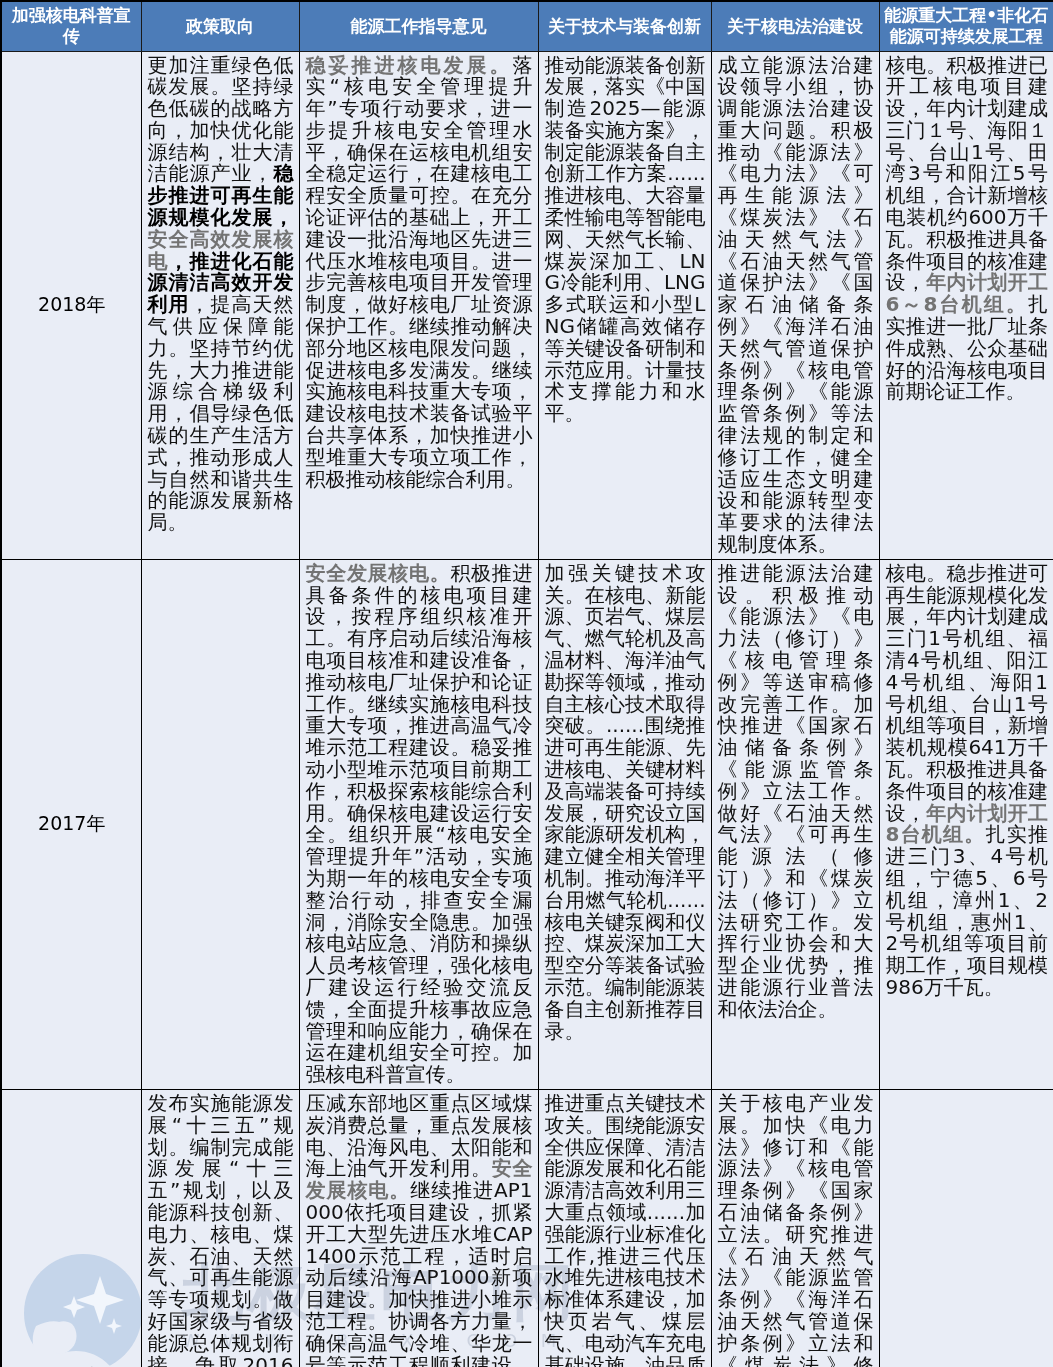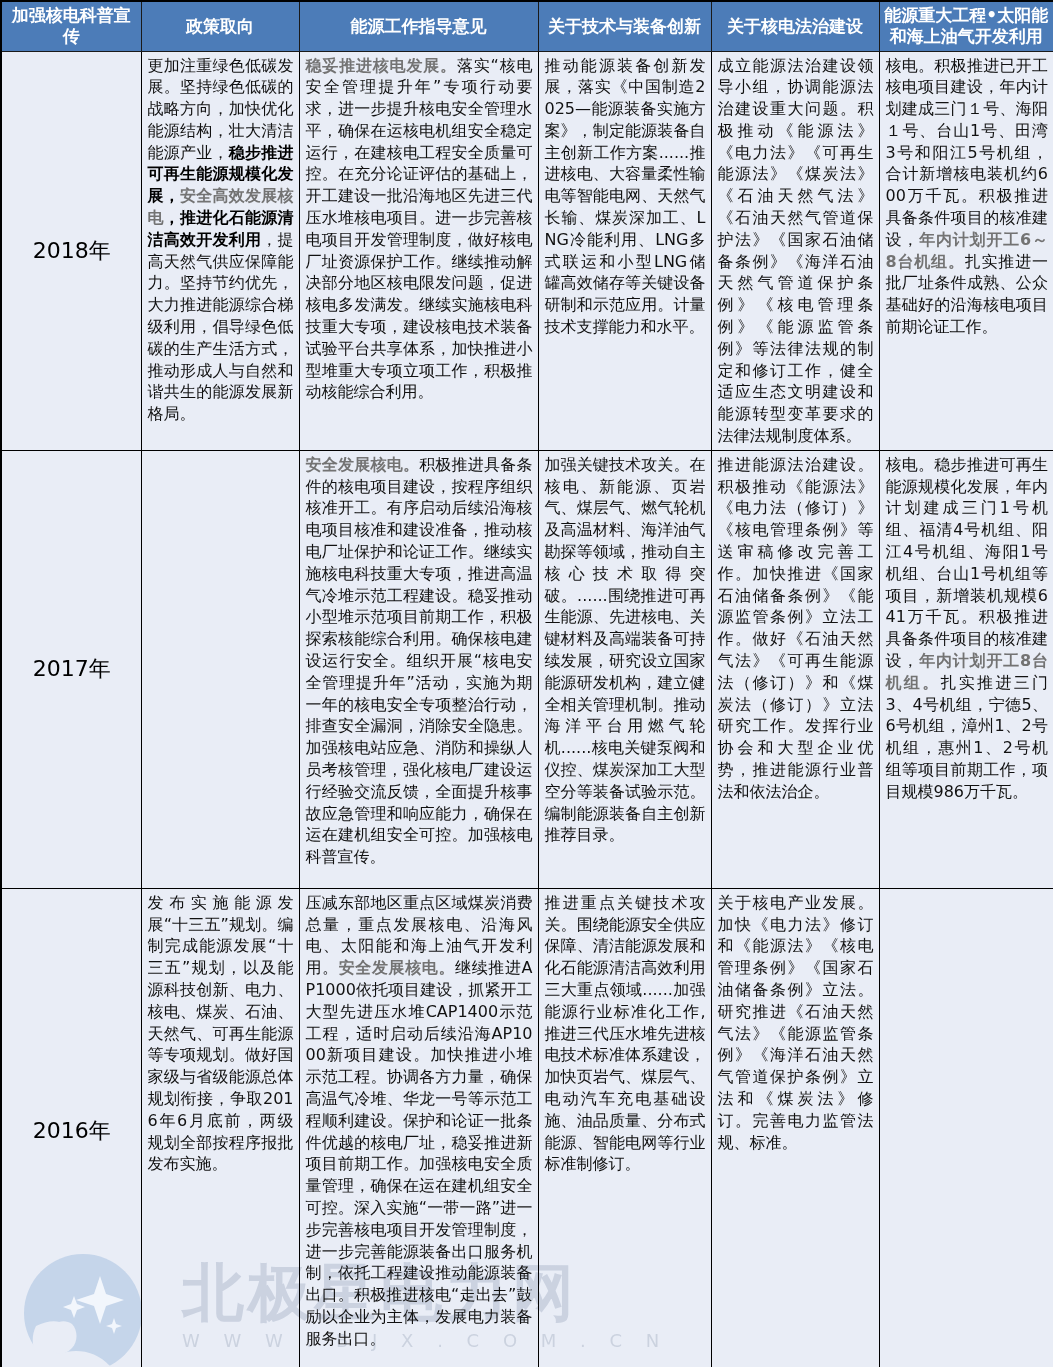--- a/index.html
+++ b/index.html
@@ -18,24 +18,24 @@
     white-space:nowrap; }
 
   table { position:relative; z-index:1; width:1053px; height:1367px; border-collapse:collapse;
     table-layout:fixed; border:2px solid #000; }
   col.c1{width:140px} col.c2{width:158px} col.c3{width:239px}
   col.c4{width:173px} col.c5{width:168px} col.c6{width:175px}
 
   th { background:#4c7cb8; color:#fff; font-size:17px; font-weight:bold; text-align:center;
     vertical-align:middle; border:1px solid #1a1a1a; height:50px; padding:2px 4px; line-height:1.25; }
   td { border:1px solid #000; vertical-align:top; background:transparent;
-    font-size:16px; line-height:21.8px; color:#111; padding:3px 5px 3px 6px;
+    font-size:20px; line-height:21.8px; color:#111; padding:3px 5px 3px 6px;
     text-align:justify; word-break:break-all; }
   tr.r2018 { height:393px; } tr.r2017 { height:438px; } tr.r2016 { height:486px; }
-  td.year { text-align:center; vertical-align:middle; font-size:22px; color:#000;
+  td.year { text-align:center; vertical-align:middle; font-size:19px; color:#000;
     word-break:keep-all; }
   .seg-n { font-weight:normal; color:#111; }
   .seg-b { font-weight:bold; color:#000; }
   .seg-r { font-weight:bold; color:#737373; }
 </style>
 </head>
 <body>
 
 <div class="page">
 
@@ -63,21 +63,21 @@
         <col class="c5">
         <col class="c6">
     </colgroup>
     <thead>
       <tr>
         <th>加强核电科普宣传</th>
         <th>政策取向</th>
         <th>能源工作指导意见</th>
         <th>关于技术与装备创新</th>
         <th>关于核电法治建设</th>
-        <th>能源重大工程•太阳能和海上油气开发利用</th>
+        <th>能源重大工程•非化石能源可持续发展工程</th>
       </tr>
     </thead>
     <tbody>
       <tr class="r2018">
         <td class="year">2018年</td>
         <td><span class="seg-n">更加注重绿色低碳发展。坚持绿色低碳的战略方向，加快优化能源结构，壮大清洁能源产业，</span><span class="seg-b">稳步推进可再生能源规模化发展，</span><span class="seg-r">安全高效发展核电</span><span class="seg-b">，推进化石能源清洁高效开发利用</span><span class="seg-n">，提高天然气供应保障能力。坚持节约优先，大力推进能源综合梯级利用，倡导绿色低碳的生产生活方式，推动形成人与自然和谐共生的能源发展新格局。</span></td>
         <td><span class="seg-r">稳妥推进核电发展。</span><span class="seg-n">落实“核电安全管理提升年”专项行动要求，进一步提升核电安全管理水平，确保在运核电机组安全稳定运行，在建核电工程安全质量可控。在充分论证评估的基础上，开工建设一批沿海地区先进三代压水堆核电项目。进一步完善核电项目开发管理制度，做好核电厂址资源保护工作。继续推动解决部分地区核电限发问题，促进核电多发满发。继续实施核电科技重大专项，建设核电技术装备试验平台共享体系，加快推进小型堆重大专项立项工作，积极推动核能综合利用。</span></td>
         <td><span class="seg-n">推动能源装备创新发展，落实《中国制造2025—能源装备实施方案》，制定能源装备自主创新工作方案......推进核电、大容量柔性输电等智能电网、天然气长输、煤炭深加工、LNG冷能利用、LNG多式联运和小型LNG储罐高效储存等关键设备研制和示范应用。计量技术支撑能力和水平。</span></td>
         <td><span class="seg-n">成立能源法治建设领导小组，协调能源法治建设重大问题。积极推动《能源法》《电力法》《可再生能源法》《煤炭法》《石油天然气法》《石油天然气管道保护法》《国家石油储备条例》《海洋石油天然气管道保护条例》《核电管理条例》《能源监管条例》等法律法规的制定和修订工作，健全适应生态文明建设和能源转型变革要求的法律法规制度体系。</span></td>
         <td><span class="seg-n">核电。积极推进已开工核电项目建设，年内计划建成三门１号、海阳１号、台山1号、田湾3号和阳江5号机组，合计新增核电装机约600万千瓦。积极推进具备条件项目的核准建设，</span><span class="seg-r">年内计划开工6～8台机组。</span><span class="seg-n">扎实推进一批厂址条件成熟、公众基础好的沿海核电项目前期论证工作。</span></td>

